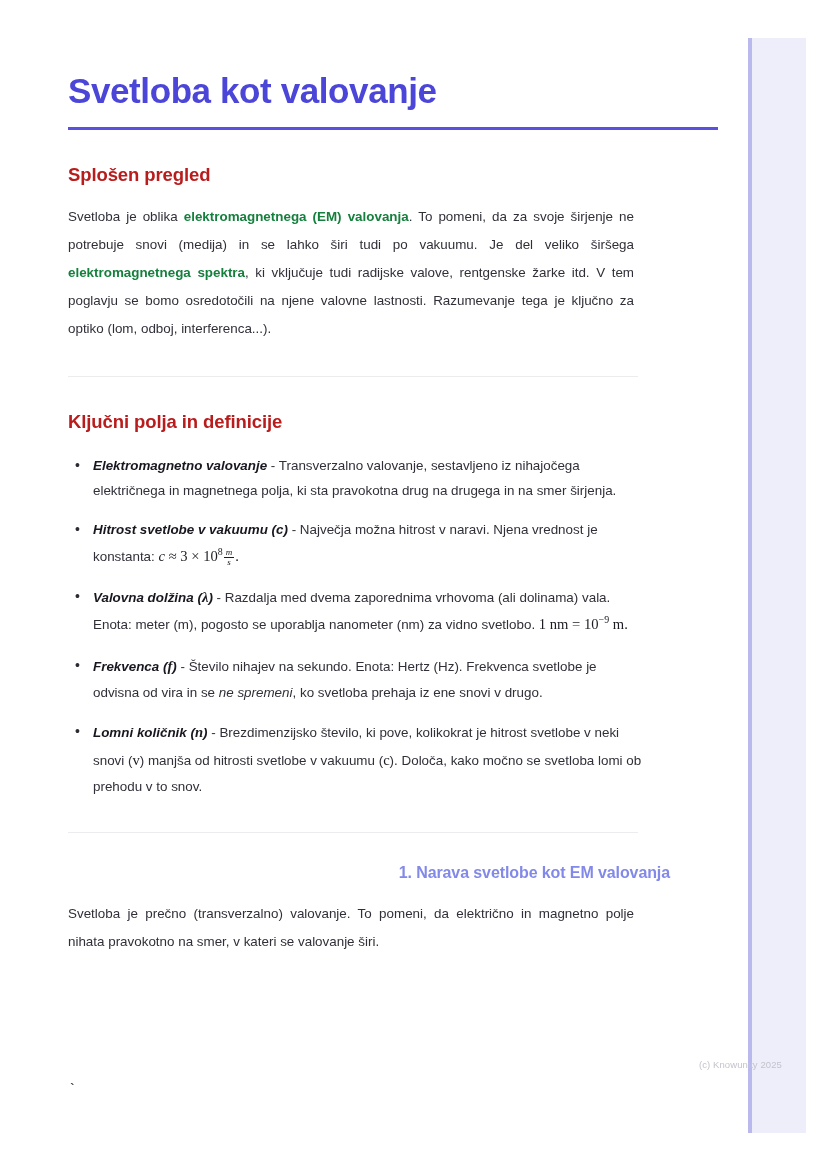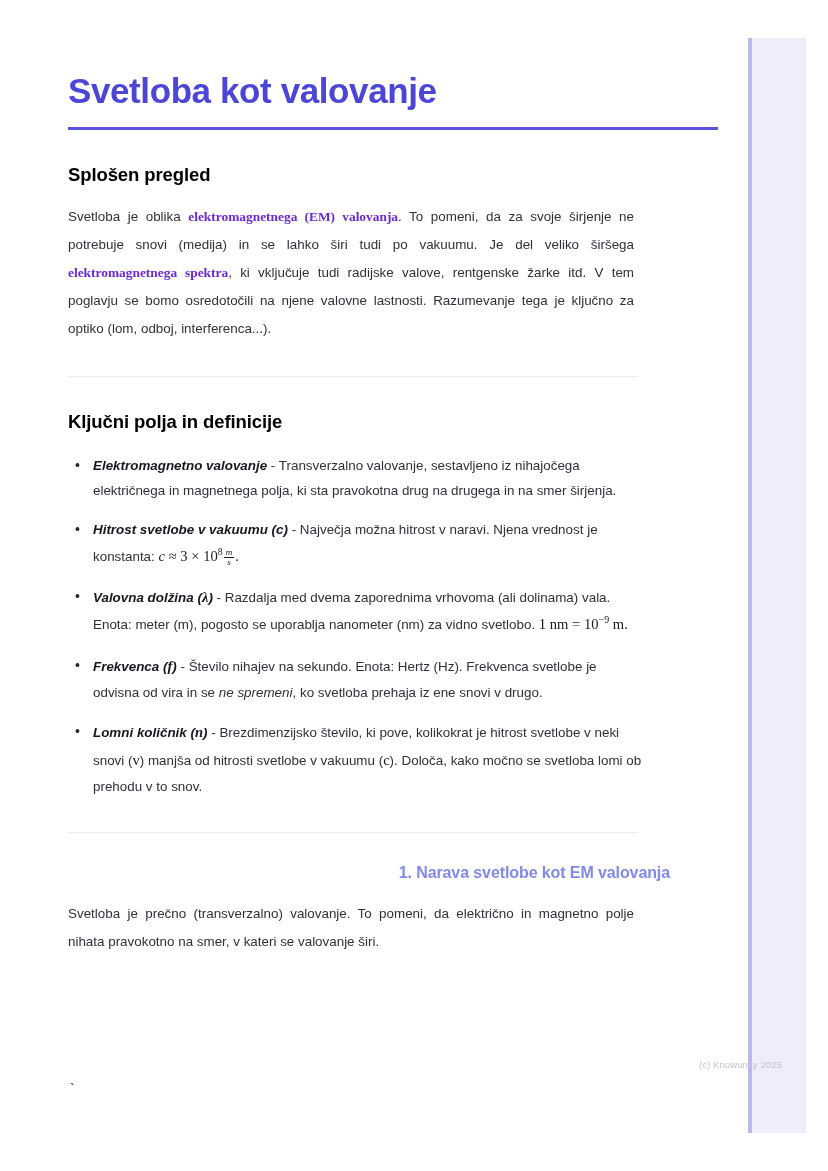--- a/index.html
+++ b/index.html
@@ -54,21 +54,21 @@
     margin-top: 16px;
     width: 650px;
     height: 3px;
     background: #5b51e0;
   }
 
   
   h2.section-heading {
     font-size: 18.5px;
     font-weight: bold;
-    color: #000000;
+    color: #b91c1c;
     margin: 33px 0 0 0;
     line-height: 1.25;
     letter-spacing: -0.1px;
   }
   h3.sub-heading {
     font-size: 16px;
     font-weight: bold;
     color: #8289e8;
     margin: 30px 0 0 0;
     line-height: 1.25;
@@ -78,21 +78,21 @@
 
   
   p.body-text {
     font-size: 13.4px;
     line-height: 2.08;
     color: #303039;
     text-align: justify;
     margin: 17px 0 0 0;
     width: 566px;
   }
-  p.body-text b { font-weight: bold; color: #6d28d9; font-family: Liberation Serif, serif; }
+  p.body-text b { font-weight: bold; color: #15803d; }
 
   
   .divider {
     width: 570px;
     height: 1px;
     background: #ececef;
     margin: 33px 0 0 0;
   }
 
   

